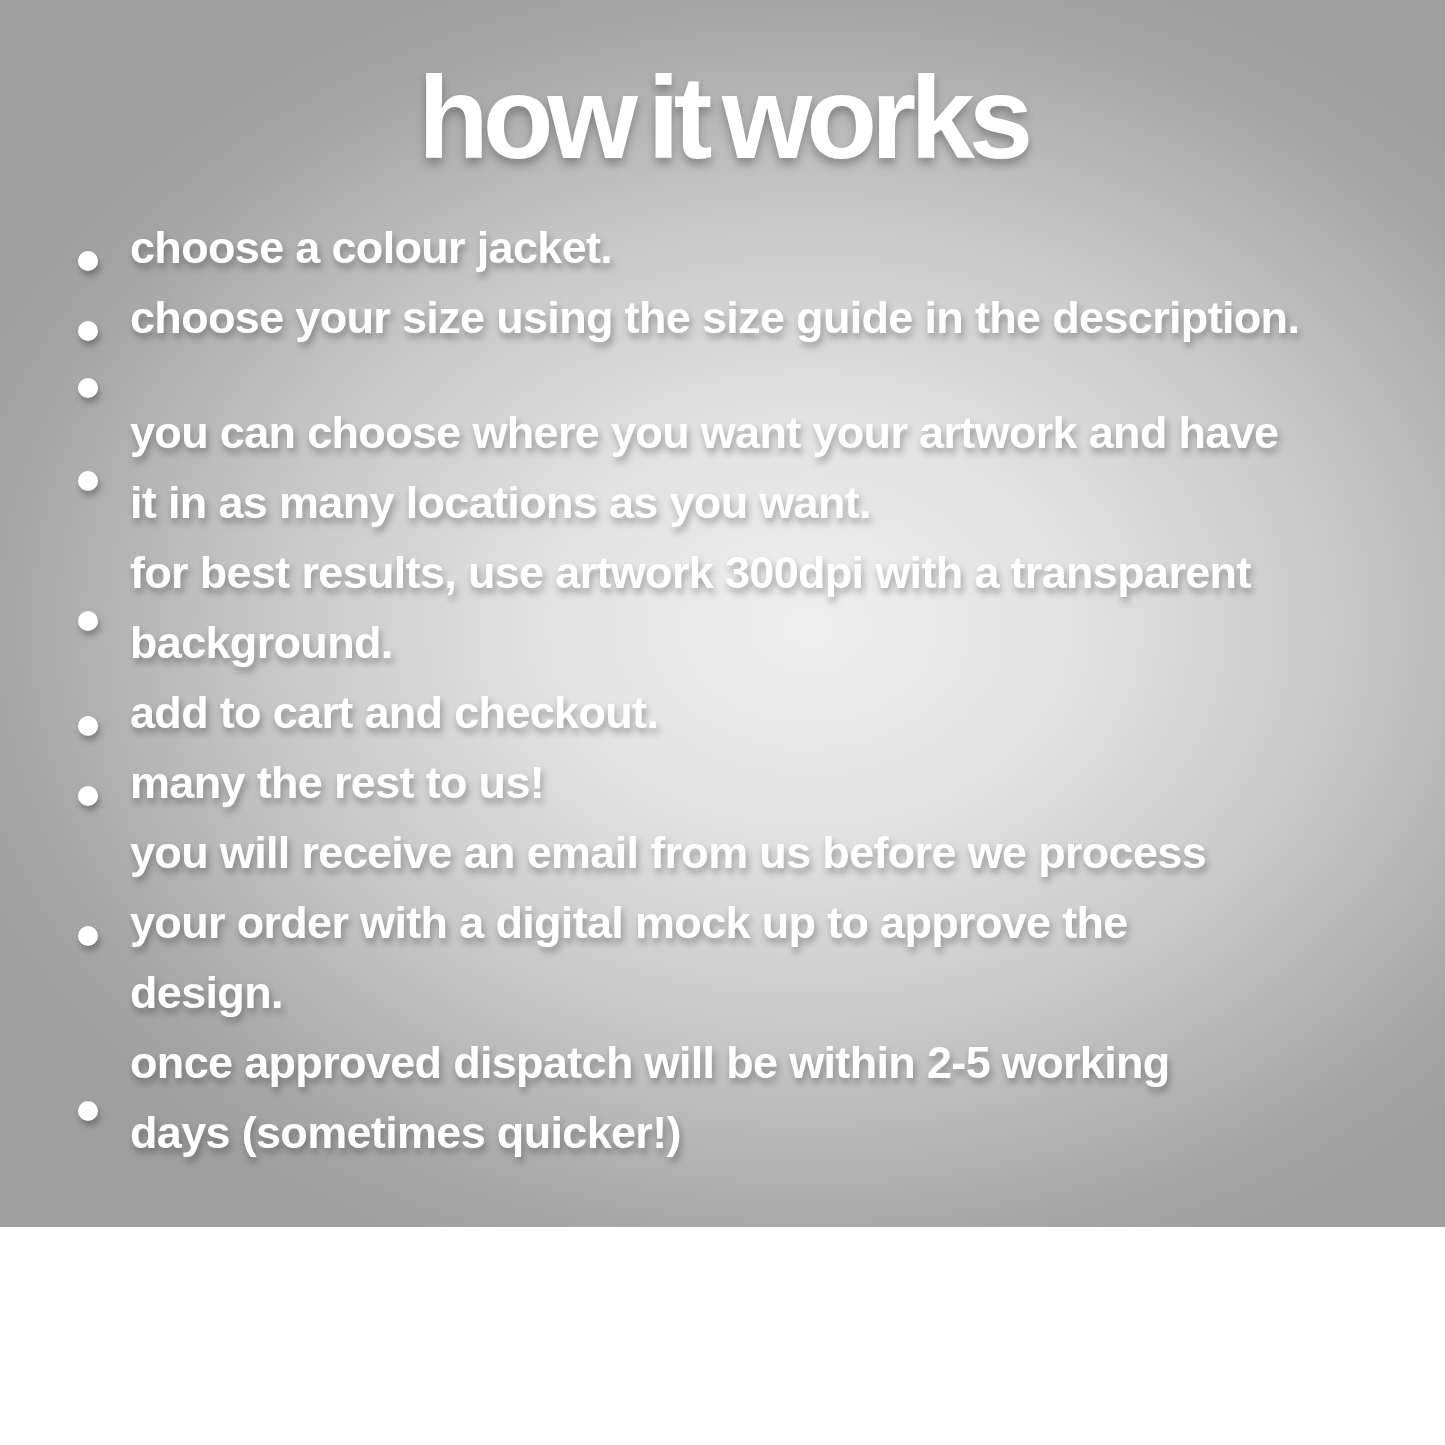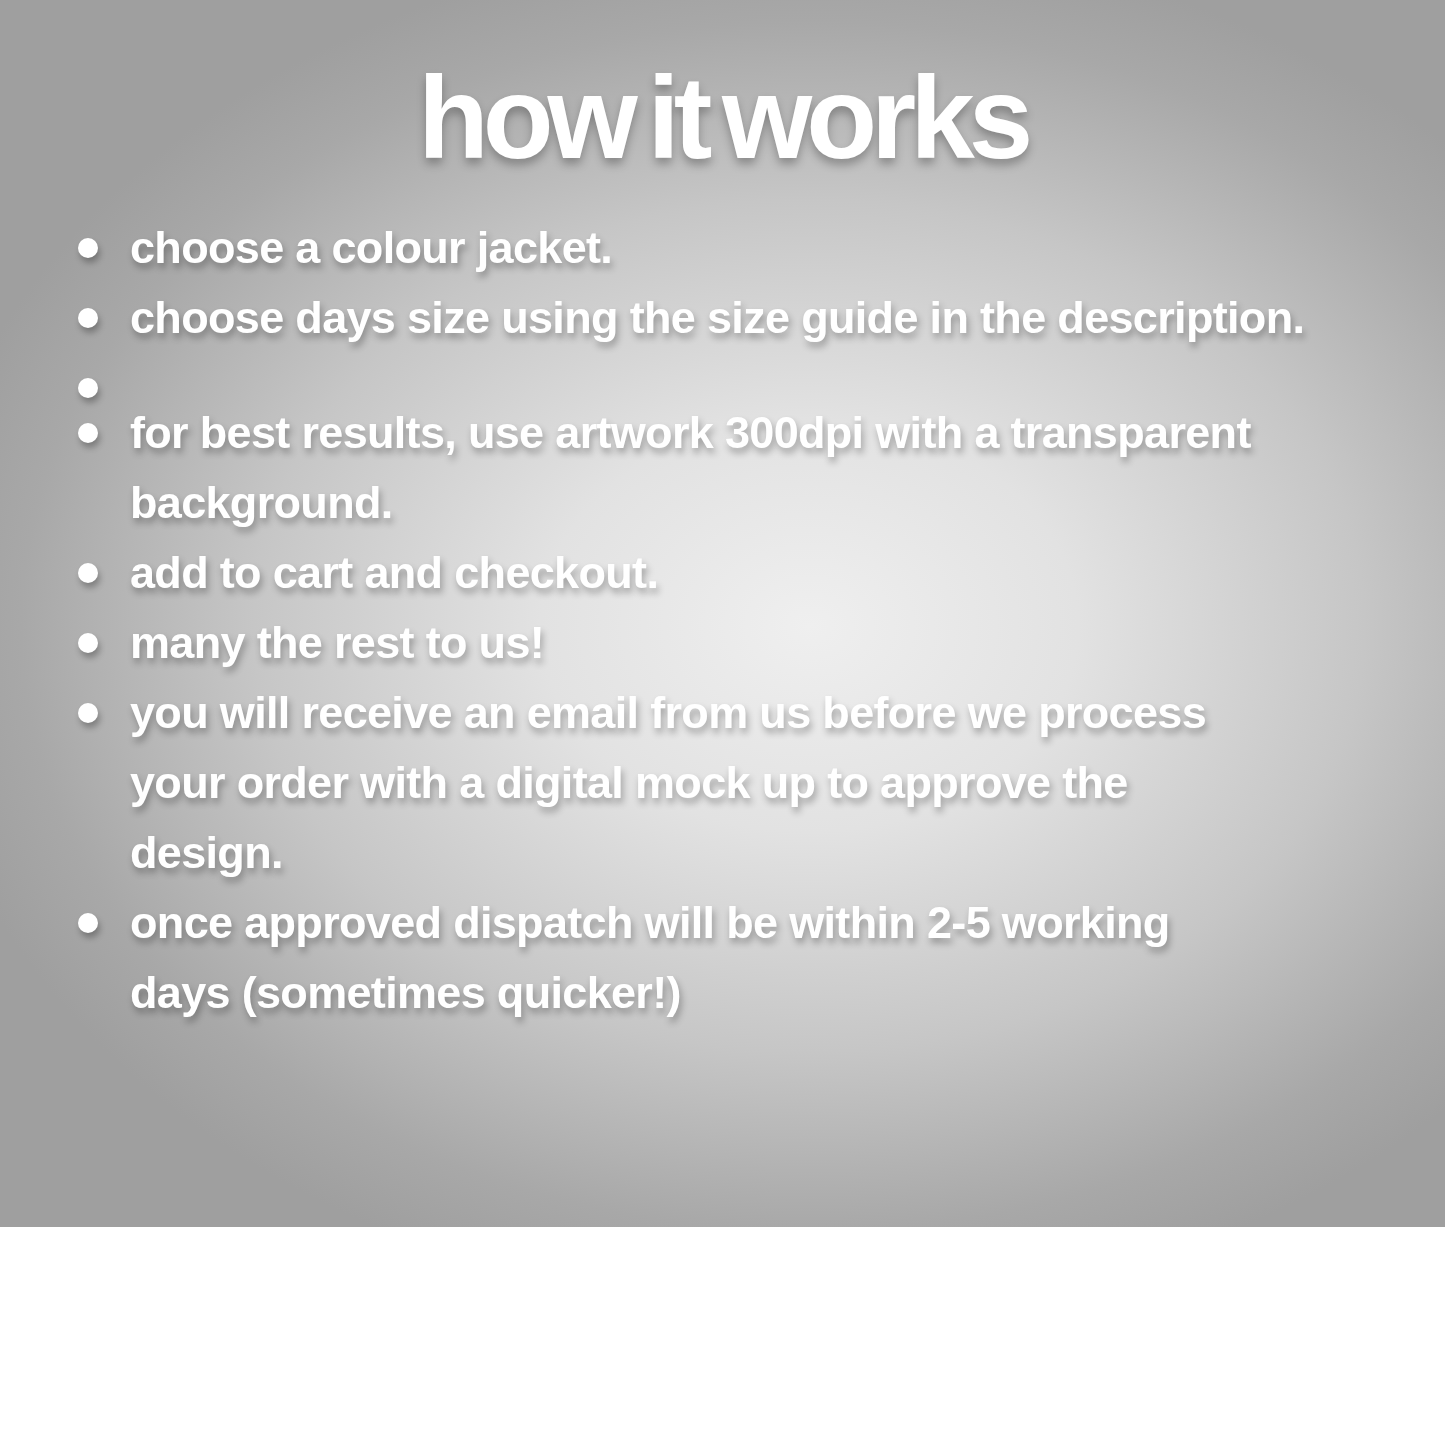--- a/index.html
+++ b/index.html
@@ -39,21 +39,21 @@
     position: absolute;
     top: 213px;
     left: 78px;
     right: 40px;
     margin: 0;
     padding: 0;
     list-style: none;
   }
   .step {
     display: flex;
-    align-items: flex-start;
+    align-items: center;
   }
   .dot {
     flex: 0 0 auto;
     width: 20px;
     height: 20px;
     margin: 25px 32px 0 0;
     border-radius: 50%;
     background: #ffffff;
     box-shadow: 2px 5px 6px rgba(0,0,0,0.28);
   }
@@ -76,27 +76,32 @@
 
   <ul class="steps">
 
     <li class="step">
       <span class="dot"></span>
       <span class="txt">choose a colour jacket.</span>
     </li>
 
     <li class="step">
       <span class="dot"></span>
-      <span class="txt">choose days size using the size guide in the description.</span>
+      <span class="txt">choose your size using the size guide in the description.</span>
     </li>
 
     <li class="step">
       <span class="dot"></span>
     </li>
 
+    <li class="step">
+      <span class="dot"></span>
+      <span class="txt">you can choose where you want your artwork and have
+it in as many locations as you want.</span>
+    </li>
 
 
     <li class="step">
       <span class="dot"></span>
       <span class="txt">for best results, use artwork 300dpi with a transparent
 background.</span>
     </li>
 
     <li class="step">
       <span class="dot"></span>

